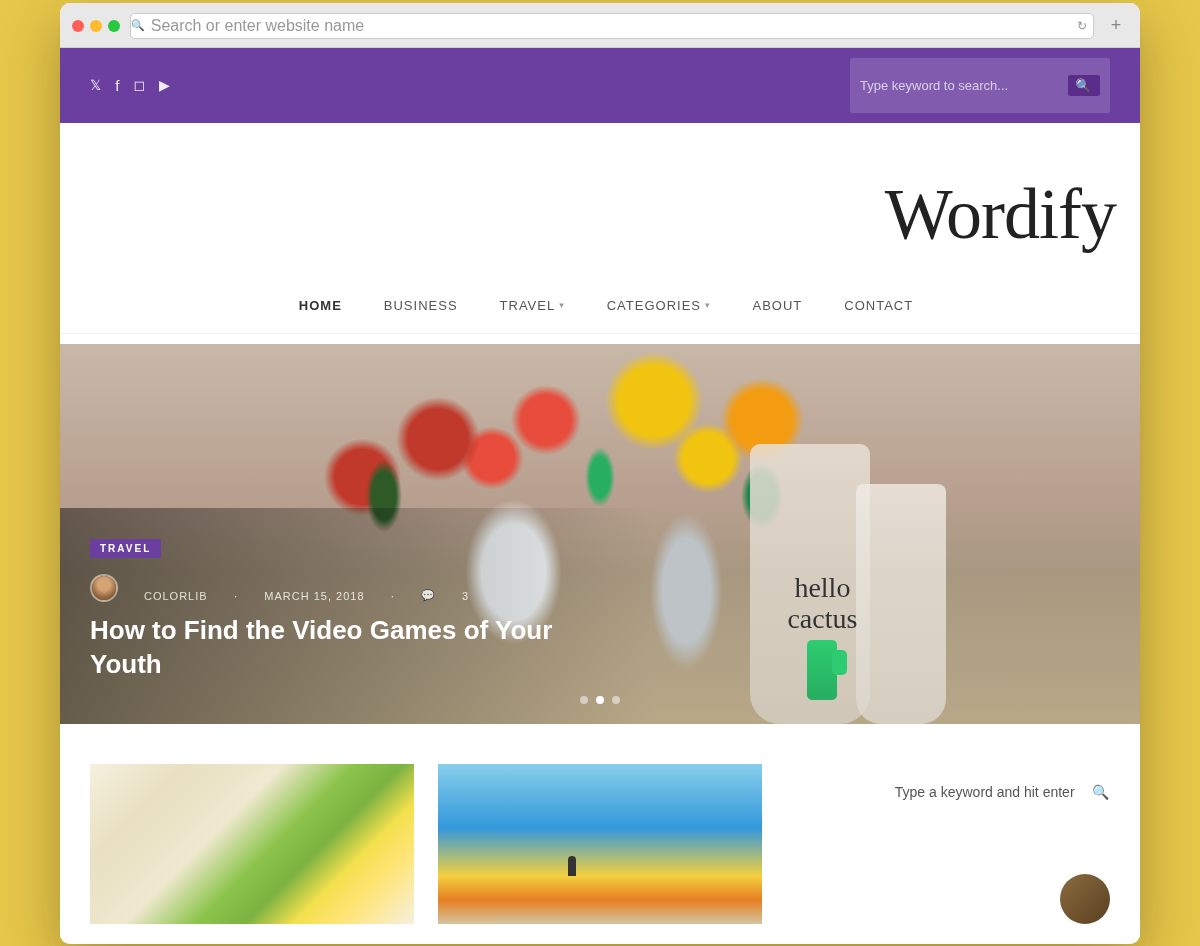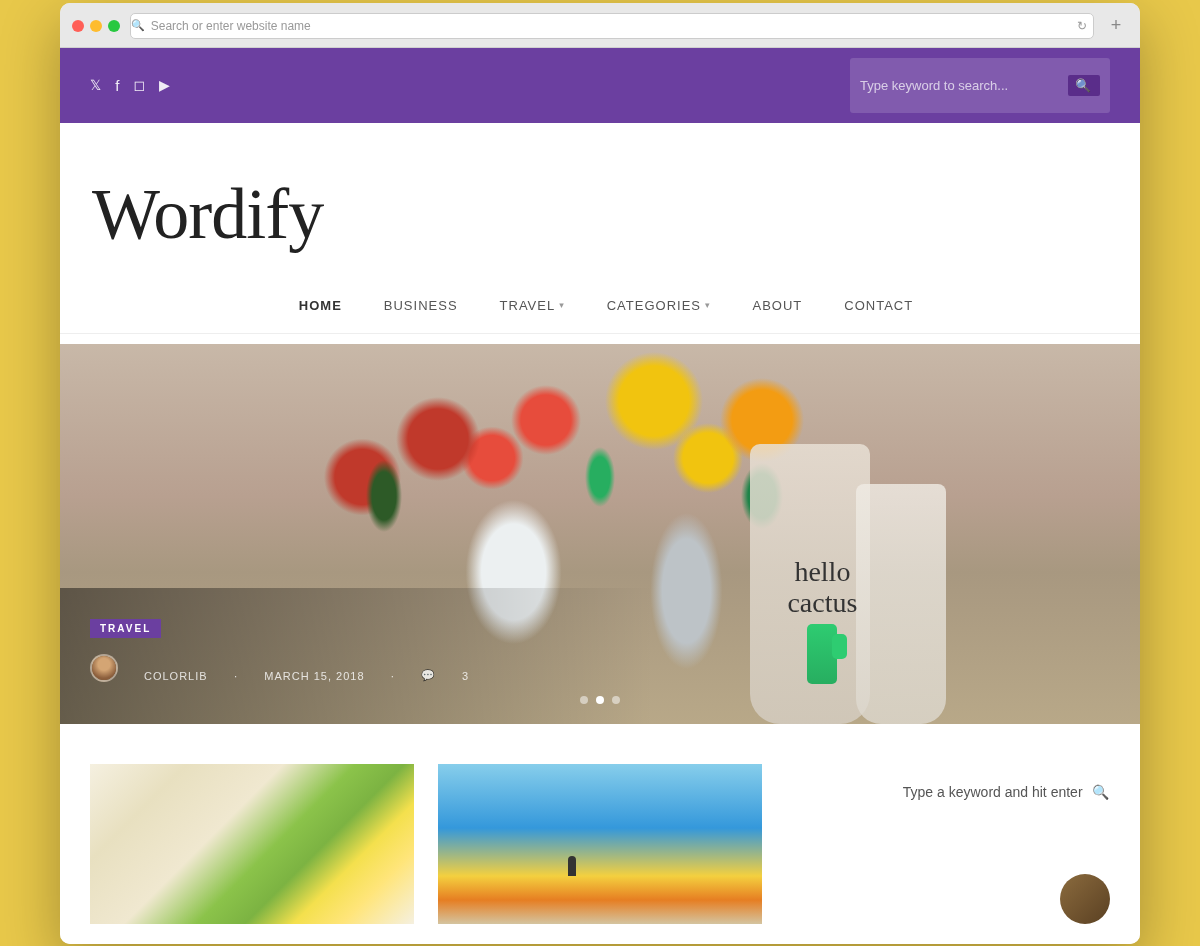--- a/index.html
+++ b/index.html
@@ -127,22 +127,22 @@
       border: none;
       color: white;
       padding: 3px 8px;
       cursor: pointer;
       font-size: 13px;
       border-radius: 2px;
     }
 
     
     .site-header {
-      text-align: left;
-      padding: 50px 32px 30px;
+      text-align: right;
+      padding: 50px 24px 30px;
     }
 
     .site-title {
       font-size: 72px;
       font-weight: 400;
       color: #222;
       font-family: Georgia, serif;
       letter-spacing: -1px;
     }
 
@@ -355,42 +355,42 @@
       border-radius: 4px 4px 0 0;
     }
 
     
     .sidebar-search {
       display: flex;
       align-items: flex-end;
       justify-content: flex-end;
       color: #555;
       font-size: 14px;
-      gap: 10px;
+      gap: 18px;
       padding-top: 20px;
     }
 
     .search-icon-sidebar {
       font-size: 14px;
     }
   </style>
 </head>
 <body>
 
 <div class="browser-window">
 
   <div class="browser-chrome">
     <div class="traffic-lights">
       <div class="tl tl-red"></div>
       <div class="tl tl-yellow"></div>
       <div class="tl tl-green"></div>
     </div>
     <div class="address-bar">
       <span class="search-icon-small">🔍</span>
-      <span style="color:#999;font-size:12px;">Search or enter website name</span>
+      <span style="color:#999;font-size:16px;">Search or enter website name</span>
       <span class="reload-icon">↻</span>
     </div>
     <div class="new-tab-btn">+</div>
   </div>
 
   <div class="website-content" style="position:relative;">
 
     <div class="top-bar">
       <div class="social-icons">
         <span class="social-icon">𝕏</span>
@@ -423,21 +423,21 @@
       <span class="nav-item">CONTACT</span>
     </nav>
 
     <div class="hero-slider">
       <div class="flower-bg"></div>
       <div class="leaves-overlay"></div>
 
       <div style="position:absolute; bottom:0; right:25%; width:120px; height:280px; background:linear-gradient(180deg, #e8e0d5 0%, #d4ccc0 100%); border-radius:10px 10px 30px 30px; opacity:0.85;"></div>
       <div style="position:absolute; bottom:0; right:18%; width:90px; height:240px; background:linear-gradient(180deg, #f0ece5 0%, #ddd8ce 100%); border-radius:8px 8px 25px 25px; opacity:0.8;"></div>
 
-      <div style="position:absolute; bottom:40px; right:22%; width:160px; text-align:center;">
+      <div style="position:absolute; bottom:24px; right:22%; width:160px; text-align:center;">
         <div style="font-family:cursive; font-size:28px; color:#333; font-weight:300; line-height:1.1;">hello<br>cactus</div>
         <div style="width:30px; height:60px; background:linear-gradient(180deg, #2ecc71, #27ae60); margin: 5px auto 0; border-radius:5px; position:relative;">
           <div style="width:15px; height:25px; background:#2ecc71; border-radius:5px; position:absolute; right:-10px; top:10px;"></div>
         </div>
       </div>
 
       <div class="hero-overlay">
         <div class="travel-badge">TRAVEL</div>
 
         <div class="author-row">
@@ -445,20 +445,21 @@
             <div class="author-avatar-inner"></div>
           </div>
           <span>COLORLIB</span>
           <span>·</span>
           <span>MARCH 15, 2018</span>
           <span>·</span>
           <span class="comment-icon">💬</span>
           <span>3</span>
         </div>
 
+        <h2 class="hero-post-title">How to Find the Video Games of Your Youth</h2>
       </div>
 
       <div class="slider-dots">
         <div class="dot"></div>
         <div class="dot active"></div>
         <div class="dot"></div>
       </div>
     </div>
 
     <div class="latest-posts-section">

